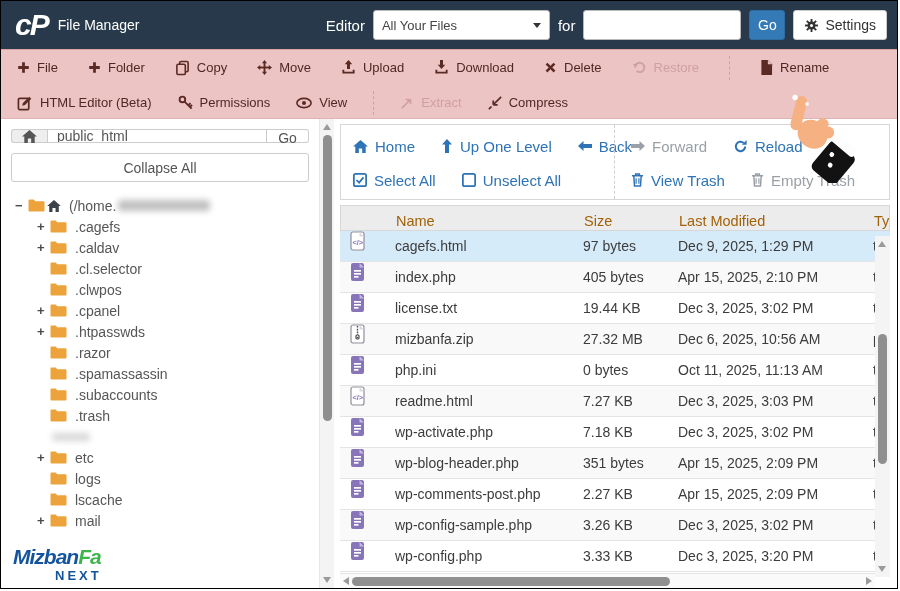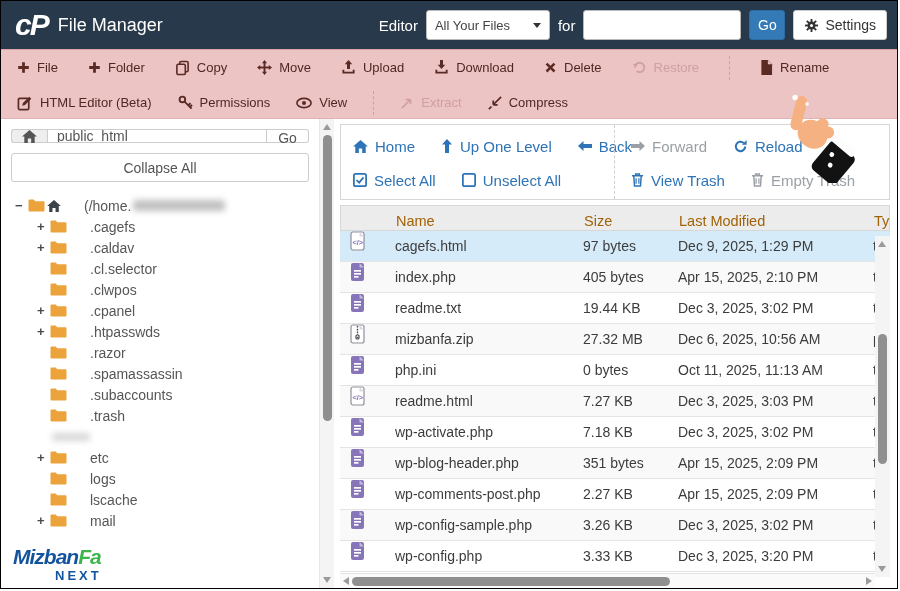--- a/index.html
+++ b/index.html
@@ -3,24 +3,24 @@
 <meta charset="utf-8">
 <style>
   * { margin:0; padding:0; box-sizing:border-box; }
   html,body { width:900px; height:591px; }
   body { font-family:"Liberation Sans","DejaVu Sans",sans-serif; background:#fff; }
   .frame { position:relative; width:898px; height:589px; border:1px solid #000; overflow:hidden; background:#fff; }
 
   
   .app-header { position:absolute; left:0; top:0; width:100%; height:48px; background:#27394a; display:flex; align-items:center; padding:0 10px 0 14px; }
   .brand { color:#fff; font-size:30px; font-weight:bold; font-style:italic; letter-spacing:-2px; line-height:1; margin-right:10px; }
-  .app-title { color:#fff; font-size:18px; }
+  .app-title { color:#fff; font-size:14px; }
   .search-zone { margin-left:auto; display:flex; align-items:center; gap:8px; }
   .search-label,.for-label { color:#fff; font-size:15px; }
-  .scope-select { width:124px; height:30px; background:#fff; border:1px solid #b9b9b9; border-radius:3px; display:flex; align-items:center; padding:0 8px; font-size:13px; color:#444; cursor:pointer; }
+  .scope-select { width:177px; height:30px; background:#fff; border:1px solid #b9b9b9; border-radius:3px; display:flex; align-items:center; padding:0 8px; font-size:13px; color:#444; cursor:pointer; }
   .scope-select .caret { margin-left:auto; width:0; height:0; border-left:4px solid transparent; border-right:4px solid transparent; border-top:5px solid #333; }
   .search-input { width:158px; height:30px; border:1px solid #b9b9b9; border-radius:3px; padding:0 6px; font-size:13px; }
   .go-btn { height:30px; width:36px; background:#337ab7; color:#fff; border:1px solid #2e6da4; border-radius:3px; font-size:14px; cursor:pointer; }
   .settings-btn { height:30px; background:#fff; color:#333; border:1px solid #ccc; border-radius:3px; font-size:14px; display:flex; align-items:center; gap:6px; padding:12px 10px; cursor:pointer; }
 
   
   .pink-bar { position:absolute; left:0; top:48px; width:100%; height:70px; background:#edc4c4; border-top:1px solid #dba3a3; border-bottom:1px solid #e0b2b2; }
   .pink-row { display:flex; align-items:center; height:35px; padding-left:16px; gap:30px; }
   .pink-row.r2 { gap:26px; }
   .tb-btn { display:inline-flex; align-items:center; gap:7px; font-size:13px; color:#4f2823; cursor:pointer; white-space:nowrap; }
@@ -33,21 +33,21 @@
   .path-group { display:flex; height:14px; }
   .path-addon { width:36px; background:#eee; border:1px solid #ccc; border-right:none; border-radius:3px 0 0 3px; display:flex; align-items:center; justify-content:center; }
   .path-input { flex:1; border:1px solid #ccc; padding:0 9px; font-size:14px; color:#555; min-width:0; }
   .path-go { width:42px; background:#fff; border:1px solid #ccc; border-left:none; border-radius:0 3px 3px 0; font-size:14px; color:#555; cursor:pointer; }
   .collapse-btn { margin-top:10px; width:100%; height:29px; background:#fff; border:1px solid #ccc; border-radius:3px; font-size:14px; color:#555; cursor:pointer; }
 
   .tree { margin-top:13px; font-size:14px; color:#565656; }
   .tree-item { display:flex; align-items:center; height:21px; padding-left:26px; cursor:pointer; white-space:nowrap; }
   .tree-item.root { padding-left:4px; }
   .expander { width:13px; font-weight:bold; color:#4a4a4a; font-size:13px; flex:none; }
-  .t-label { margin-left:23px;text-align:right; }
+  .t-label { margin-left:8px;text-align:right; }
   .t-blur { display:none; width:92px; height:11px; margin-left:2px; background:#c0c0c0; border-radius:3px; filter:blur(3px); }
   .tree-item.root .t-blur { display:inline-block; }
   .tree-item.blur .t-blur { display:inline-block; width:38px; height:8px; background:#d7d7d7; }
   .tree-item .home-svg { display:none; margin-left:2px; }
   .tree-item.root .home-svg { display:block; }
 
   .mizbanfa-logo { position:absolute; left:12px; bottom:6px; line-height:1; }
   .logo-line1 { font-size:21px; font-weight:bold; font-style:italic; letter-spacing:-1px; }
   .logo-main { color:#14549f;text-align:center; } .logo-accent { color:#3cb54a; }
   .logo-sub { display:block; margin:2px 0 0 42px; font-size:13px; font-weight:bold; color:#14549f; letter-spacing:3px; }
@@ -537,21 +537,21 @@
             <span class="f-icon">
               <svg class="ic-doc" width="17" height="20" viewBox="0 0 17 20">
                 <rect x="2" y="1" width="13" height="18" rx="2" fill="#8874b8"></rect>
                 <path d="M10.5 1l4.5 4.5h-4.5z" fill="#c3b8e0"></path>
                 <rect x="5" y="8" width="7" height="1.7" fill="#fff"></rect>
                 <rect x="5" y="11" width="7" height="1.7" fill="#fff"></rect>
                 <rect x="5" y="14" width="4.5" height="1.7" fill="#fff"></rect>
               </svg>
 
             </span>
-            <span class="col-name">readme.txt</span>
+            <span class="col-name">license.txt</span>
             <span class="col-size">19.44 KB</span>
             <span class="col-mod">Dec 3, 2025, 3:02 PM</span>
             <span class="col-type">t</span>
           </div>
 
           <div class="file-row zip">
             <span class="f-icon">
 
               <svg class="ic-zip" width="17" height="20" viewBox="0 0 17 20">
                 <rect x="2" y="1" width="13" height="18" rx="2" fill="#fff" stroke="#8f8f9a" stroke-width="1.2"></rect>

